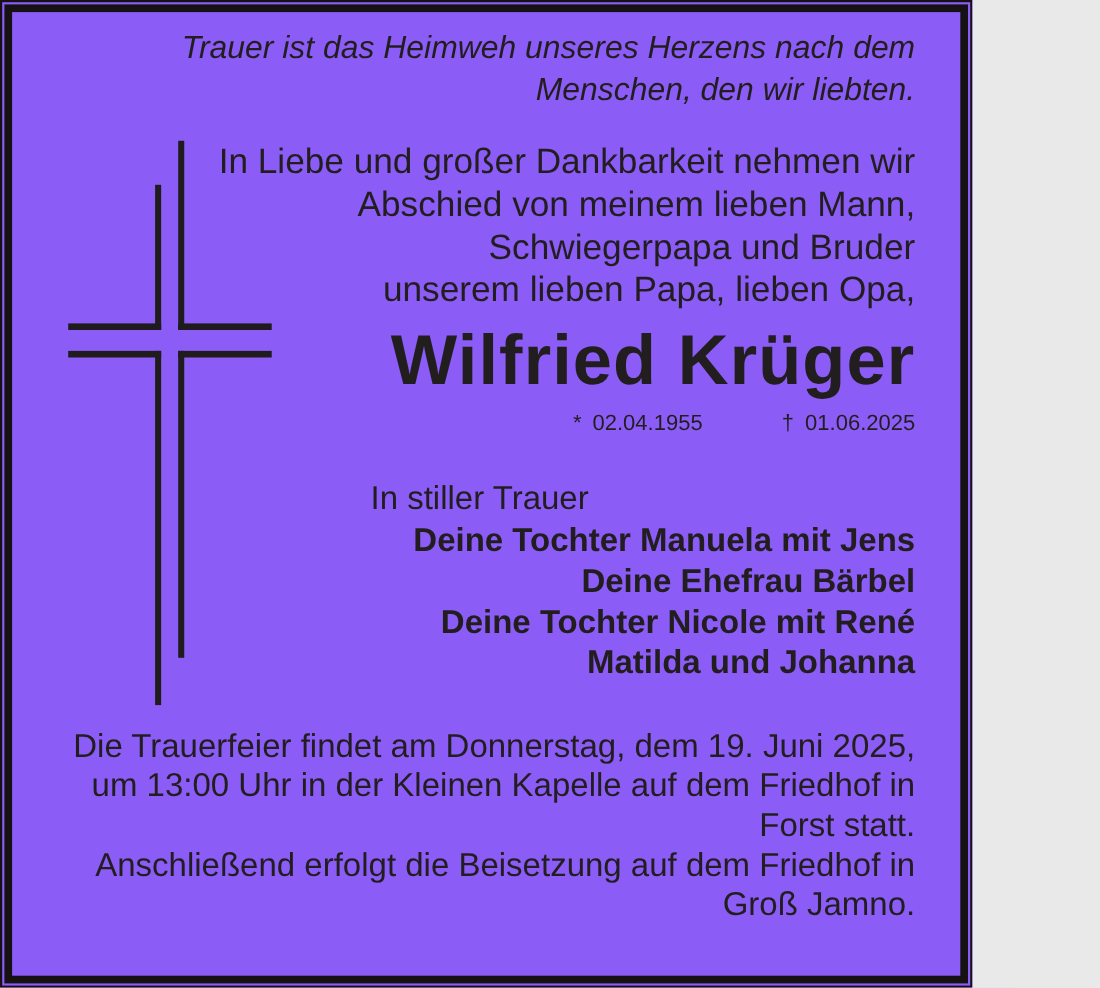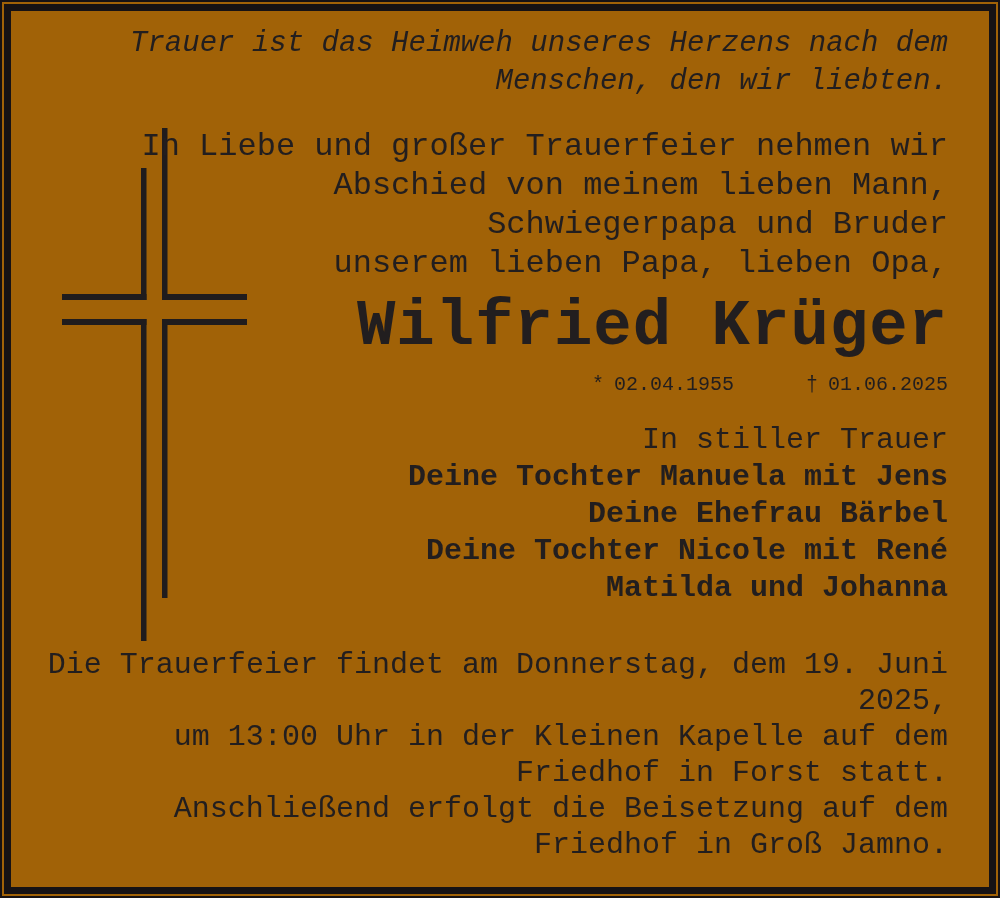--- a/index.html
+++ b/index.html
@@ -2,24 +2,24 @@
 <html lang="de"><head>
 <meta charset="utf-8">
 <style>
   html, body {
     margin: 0;
     padding: 0;
     background: #e9e9e9;
   }
   .canvas {
     position: relative;
-    width: 1000px;
+    width: 884px;
     height: 898px;
-    background: #a16207;
-    font-family: Liberation Mono, monospace;
+    background: #8b5cf6;
+    font-family: Liberation Sans, sans-serif;
     color: #221e1f;
     overflow: hidden;
   }
   
   .frame-outer {
     position: absolute;
     inset: 0;
     border: 2px solid #161214;
     pointer-events: none;
   }
@@ -61,23 +61,24 @@
   }
   .death-part {
     display: inline-block;
     margin-left: 72px;
   }
   .birth-symbol, .death-symbol {
     display: inline-block;
     margin-right: 10px;
   }
   .mourning-heading {
-    margin-top: 16px;
+    margin-top: 30px;
     font-size: 30px;
     line-height: 38px;
+    text-align: center;
   }
   .mourners {
     font-size: 30px;
     line-height: 37px;
     font-weight: bold;
   }
   .funeral {
     margin-top: 40px;
     font-size: 30px;
     line-height: 36px;
@@ -124,21 +125,21 @@
   </div>
 
   <div class="content">
 
     <div class="quote">
       <span class="line">Trauer ist das Heimweh unseres Herzens nach dem</span>
       <span class="line">Menschen, den wir liebten.</span>
     </div>
 
     <div class="intro">
-      <span class="line">In Liebe und großer Trauerfeier nehmen wir</span>
+      <span class="line">In Liebe und großer Dankbarkeit nehmen wir</span>
       <span class="line">Abschied von meinem lieben Mann,</span>
       <span class="line">Schwiegerpapa und Bruder</span>
       <span class="line">unserem lieben Papa, lieben Opa,</span>
     </div>
 
     <div class="deceased-name">Wilfried Krüger</div>
 
     <div class="dates">
       <span class="birth-part"><span class="birth-symbol">*</span><span>02.04.1955</span></span><span class="death-part"><span class="death-symbol">†</span><span>01.06.2025</span></span>
     </div>

